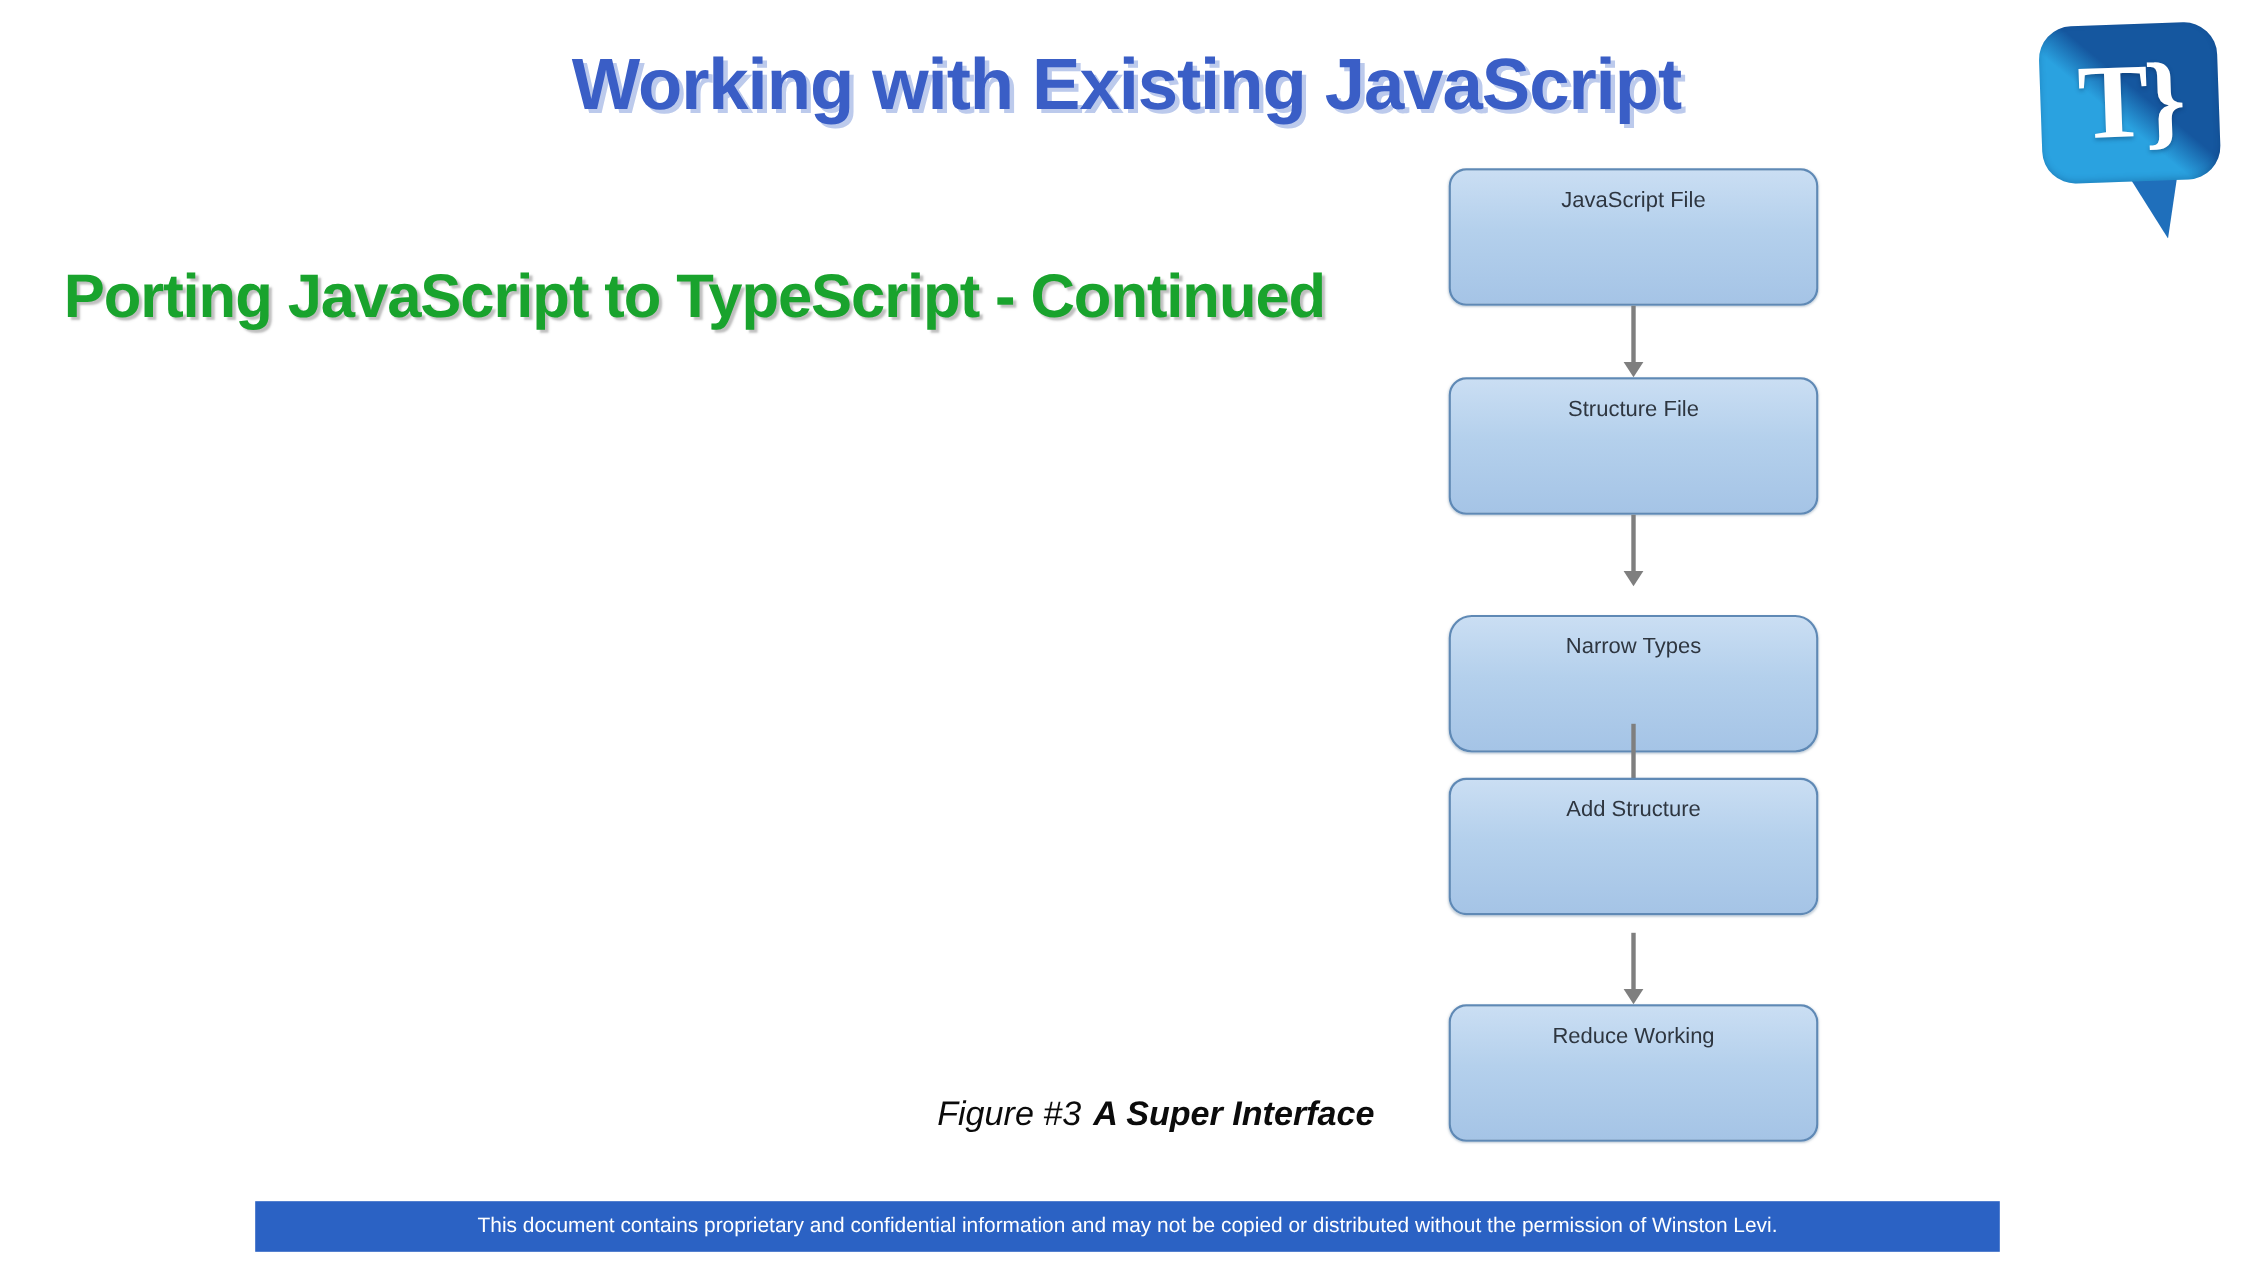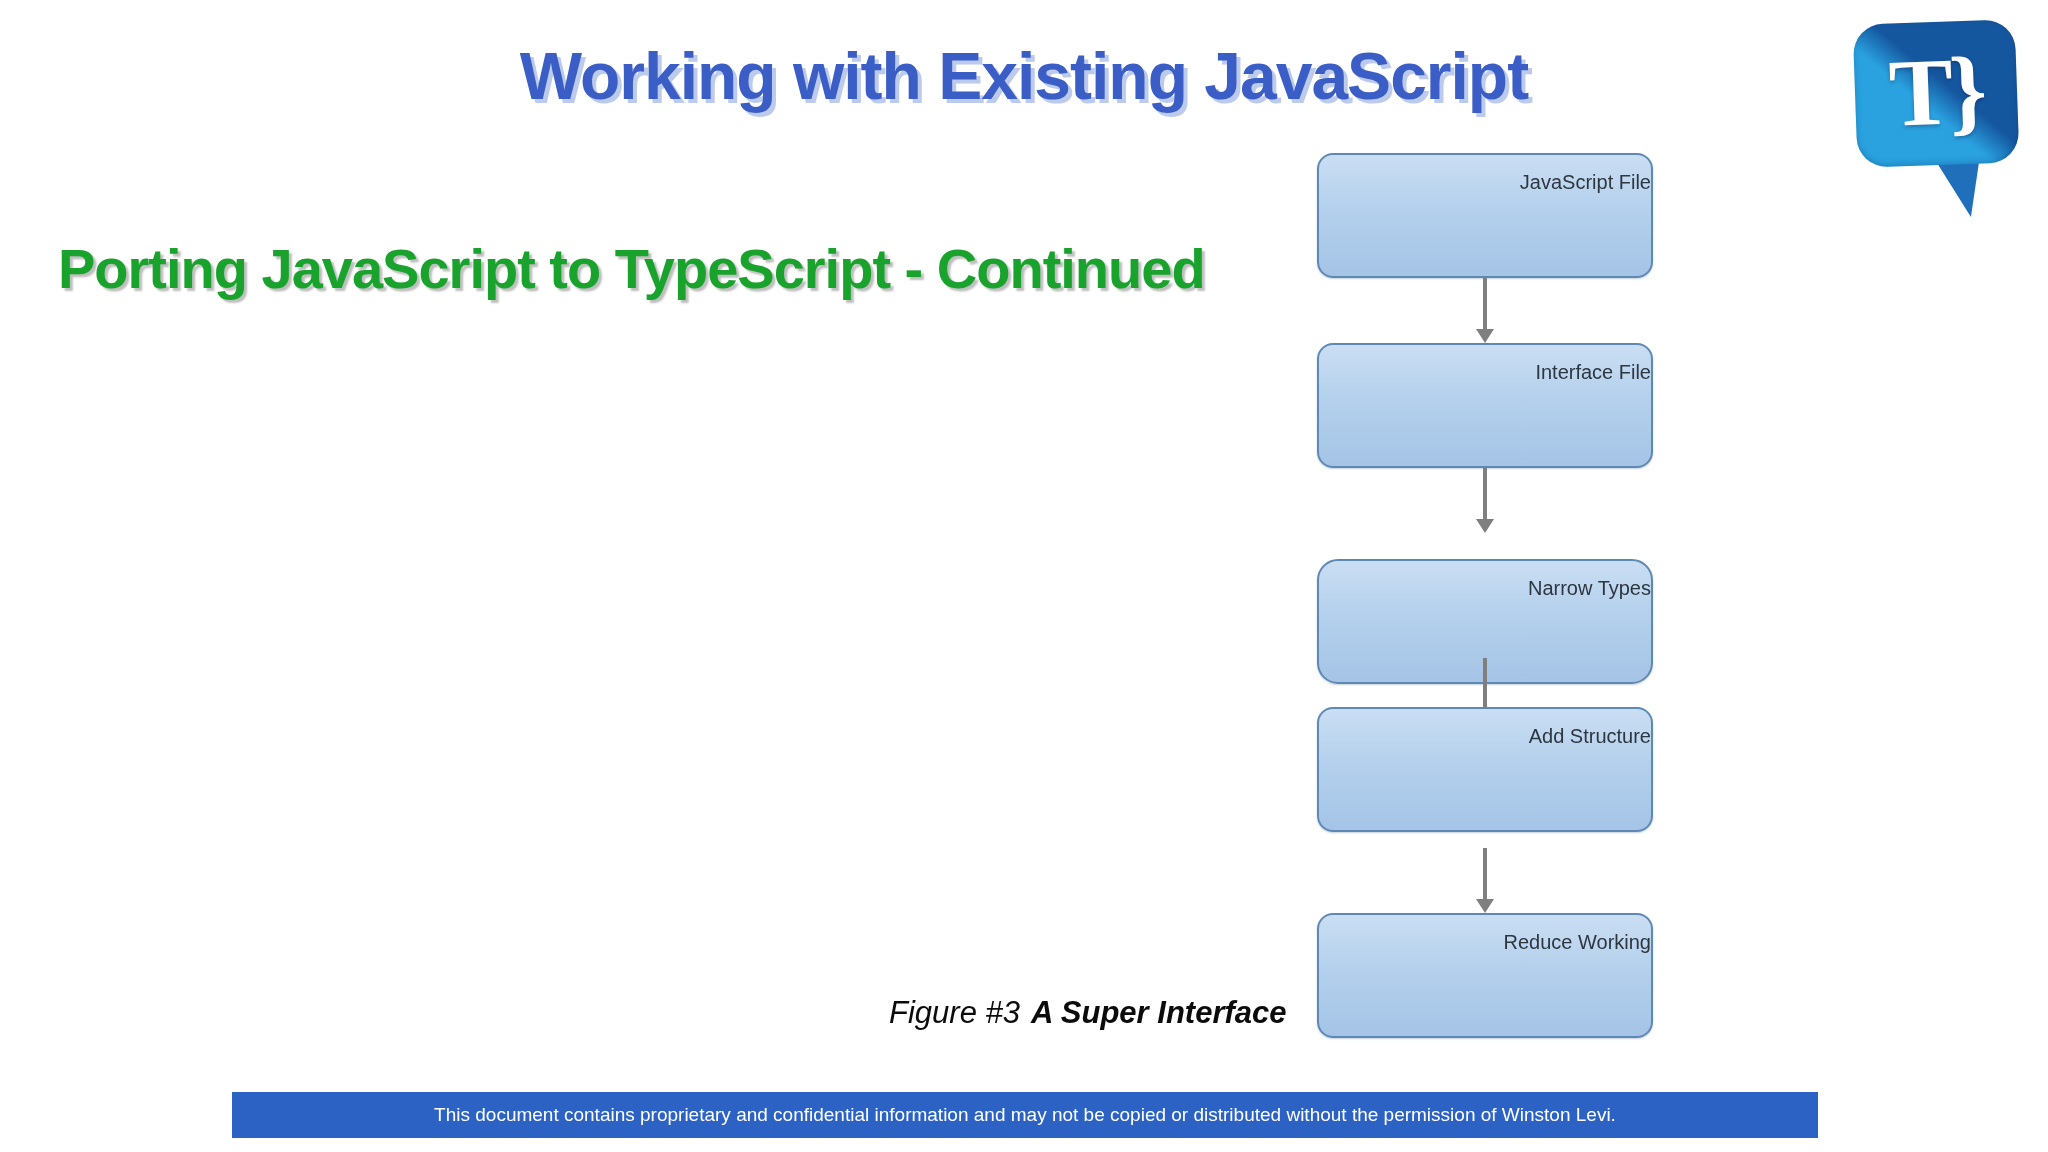--- a/index.html
+++ b/index.html
@@ -26,21 +26,21 @@
     text-shadow: 3px 3px 2px rgba(110,110,110,0.45);
     letter-spacing:-1px;
   }
 
   
   .node {
     position:absolute; left:1317px; width:336px; height:125px;
     box-sizing:border-box;
     border:2px solid #5f89b5; border-radius:16px;
     background:linear-gradient(180deg,#cadef3 0%, #b4d0ec 45%, #a5c4e6 100%);
-    text-align:right; padding-top:16px;
+    text-align:center; padding-top:16px;
     font-size:20px; color:#2e3640;
     box-shadow: 0 1px 2px rgba(90,120,150,0.35);
   }
   .node-1 { top:153px; }
   .node-2 { top:343px; }
   .node-3 { top:559px;border-radius:21px; }
   .node-4 { top:707px; }
   .node-5 { top:913px; }
 
   
@@ -57,21 +57,20 @@
   .connector-1 { top:278px; height:52px; }
   .connector-2 { top:468px; height:52px; }
   .connector-3 { top:658px; height:52px; }
   .connector-4 { top:848px; height:52px; }
 
   
   .caption {
     position:absolute; top:995px; left:852px;
     font-size:31px; font-style:italic; color:#0b0b0b;
     white-space:nowrap;
-    margin-left:37px;
   }
   .caption .em { font-weight:bold; margin-left:11px; }
 
   
   .footer {
     position:absolute; top:1092px; left:232px; width:1586px; height:46px;
     background:#2b62c4; color:#ffffff;
     font-size:19px; line-height:46px; text-align:center;
     white-space:nowrap;
   }
@@ -106,21 +105,21 @@
 
 <div class="slide">
 
   <div class="title">Working with Existing JavaScript</div>
 
   <div class="subtitle">Porting JavaScript to TypeScript - Continued</div>
 
   <div>
     <div class="node node-1">JavaScript File</div>
     <div class="connector connector-1"></div>
-    <div class="node node-2">Interface File</div>
+    <div class="node node-2">Structure File</div>
     <div class="connector connector-2"></div>
     <div class="node node-3">Narrow Types</div>
     <div class="connector connector-3"></div>
     <div class="node node-4">Add Structure</div>
     <div class="connector connector-4"></div>
     <div class="node node-5">Reduce Working</div>
   </div>
 
   <div class="caption">
     <span>Figure #3</span><span class="em">A Super Interface</span>

